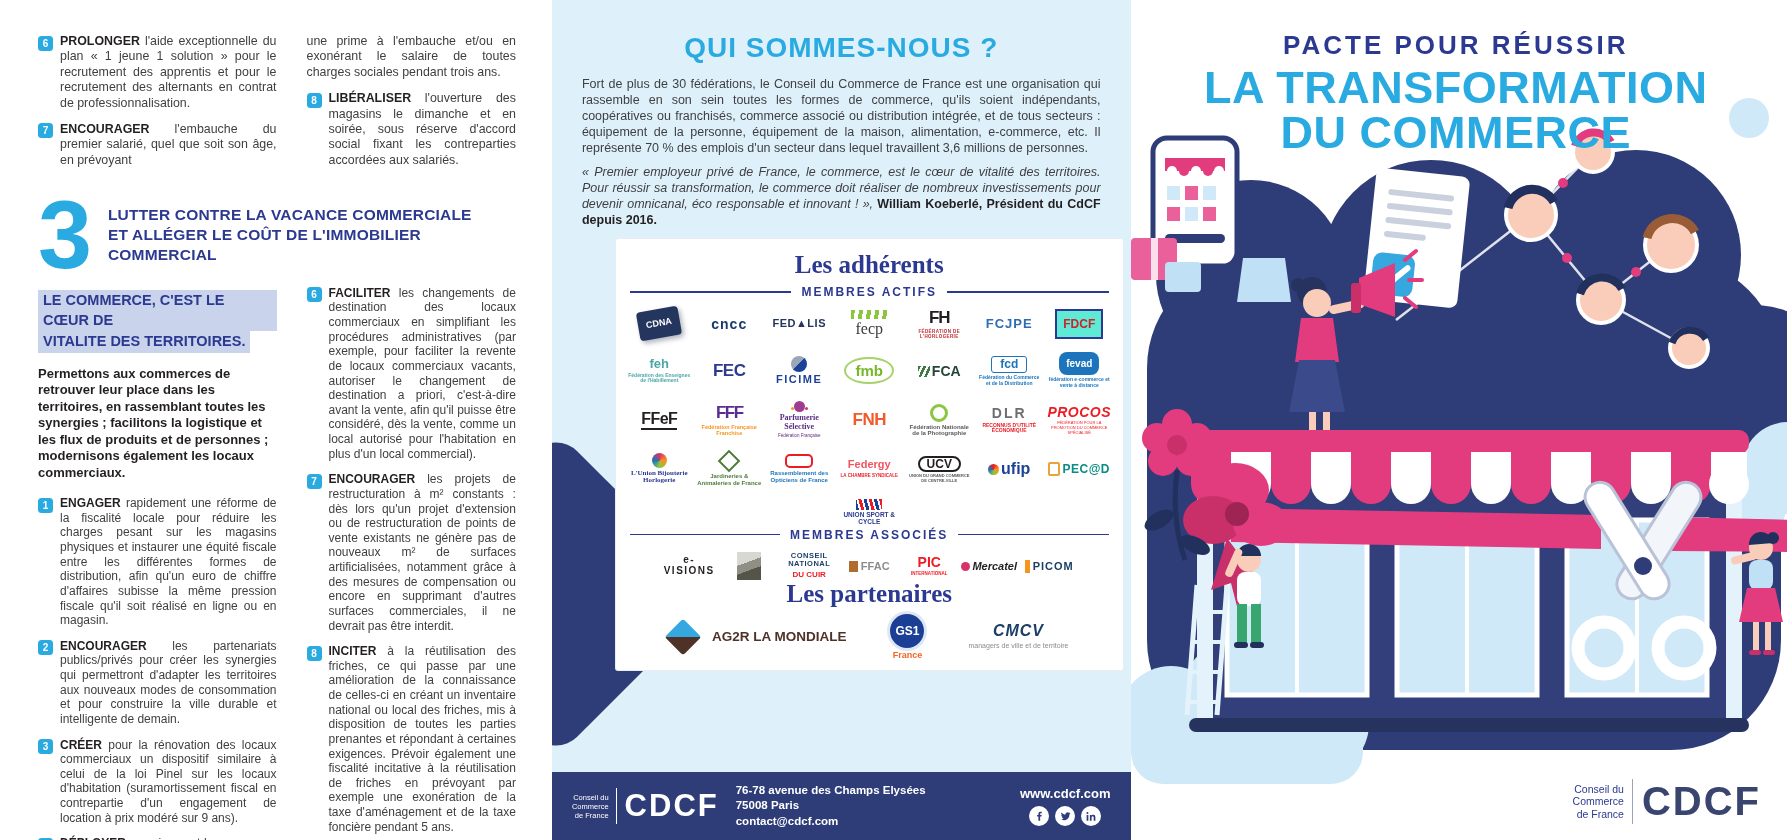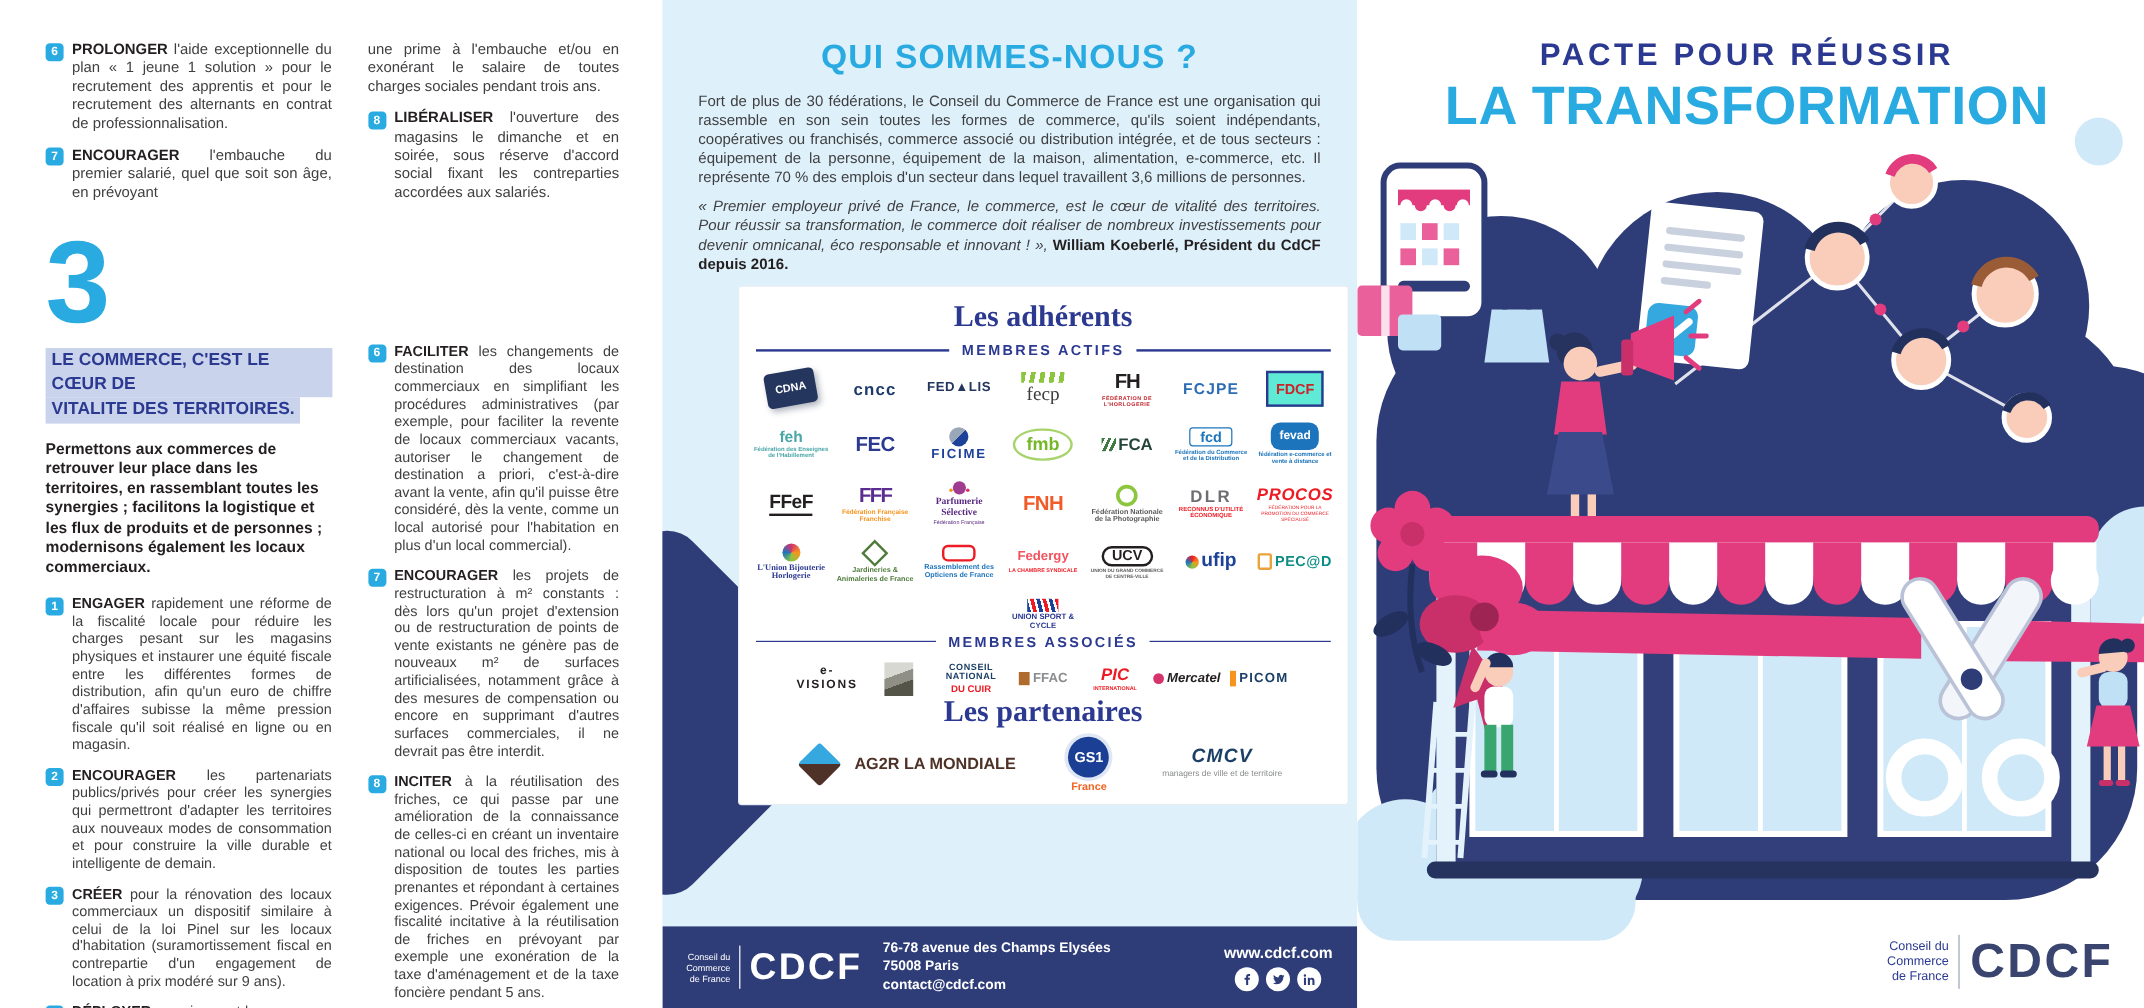--- a/index.html
+++ b/index.html
@@ -98,20 +98,24 @@
         <p class="cont">une prime à l'embauche et/ou en exonérant le salaire de toutes charges sociales pendant trois ans.</p>
         <div class="item">
           <span class="badge">8</span>
           <p class="itxt"><b>LIBÉRALISER</b> <span>l'ouverture des magasins le dimanche et en soirée, sous réserve d'accord social fixant les contreparties accordées aux salariés.</span></p>
         </div>
       </div>
     </div>
 
     <div class="sec-head">
       <div class="big-num">3</div>
+      <h2 class="sec-title">
+        <span>LUTTER CONTRE LA VACANCE COMMERCIALE</span><br>
+        <span>ET ALLÉGER LE COÛT DE L'IMMOBILIER COMMERCIAL</span>
+      </h2>
     </div>
 
     <div class="main-cols">
       <div class="colA">
         <p class="hl">
           <span class="hl-line">LE COMMERCE, C'EST LE CŒUR DE</span><br>
           <span class="hl-line">VITALITE DES TERRITOIRES.</span>
         </p>
         <p class="intro">Permettons aux commerces de retrouver leur place dans les territoires, en rassemblant toutes les synergies ; facilitons la logistique et les flux de produits et de personnes ; modernisons également les locaux commerciaux.</p>
 
@@ -259,21 +263,21 @@
         <div class="logo">
             <span class="li" style="display:block;width:24px;height:28px;margin:0 auto;background:linear-gradient(160deg,#d8d8d2 0 38%,#8f8f86 38% 62%,#545449 62%)"></span>
             <span class="ll" style=""></span>
           </div>
         <div class="logo">
             <span class="ll" style="color:#1b3f66;font-size:7.5px;letter-spacing:.5px;font-weight:800">CONSEIL NATIONAL</span>
             <span class="ls" style="color:#ed1c24;font-size:8px;font-weight:800">DU CUIR</span>
           </div>
         <div class="logo"><span class="li" style="display:inline-block;vertical-align:middle;margin-right:3px;width:9px;height:11px;background:#b06c2f"></span><span class="ll" style="color:#8a8c8e;font-size:11px;display:inline-block;vertical-align:middle">FFAC</span></div>
         <div class="logo">
-            <span class="ll" style="color:#ed1c24;font-size:14px;font-style:italic;font-weight:800">PIC</span>
+            <span class="ll" style="color:#ed1c24;font-size:14px;font-weight:800">PIC</span>
             <span class="ls" style="color:#ed1c24;font-size:4.5px;font-weight:700">INTERNATIONAL</span>
           </div>
         <div class="logo"><span class="li" style="display:inline-block;vertical-align:middle;margin-right:2px;width:9px;height:9px;border-radius:50%;background:#d6336c"></span><span class="ll" style="color:#231f20;font-size:11px;font-style:italic;display:inline-block;vertical-align:middle">Mercatel</span></div>
         <div class="logo"><span class="li" style="display:inline-block;vertical-align:middle;margin-right:3px;width:5px;height:13px;background:#f7941d"></span><span class="ll" style="color:#1b3f66;font-size:11px;letter-spacing:1px;display:inline-block;vertical-align:middle">PICOM</span></div>
       </div>
 
       <h3 class="box-title">Les partenaires</h3>
       <div class="partners-row">
         <div class="p-logo"><span class="li" style="display:inline-block;vertical-align:middle;width:26px;height:26px;margin-right:16px;background:linear-gradient(135deg,#35a8e0 50%,#4e3227 50%);border-radius:3px;transform:rotate(45deg)"></span><span class="ll" style="color:#4e3227;font-size:13.5px;font-weight:800;display:inline-block;vertical-align:middle">AG2R LA MONDIALE</span></div>
         <div class="p-logo"><span class="ll" style="display:inline-block;background:#1b3f94;color:#fff;font-size:12px;font-weight:800;width:34px;height:34px;line-height:34px;border-radius:50%;box-shadow:0 0 0 3px #dfe7f5">GS1</span><span class="ls" style="color:#f26522;font-size:9px;font-weight:700">France</span></div>
@@ -316,20 +320,21 @@
             </span>
         </div>
       </div>
     </footer>
   </section>
 
   <section class="panel-right">
     <div class="rp-title">
       <div class="rp-t1">PACTE POUR RÉUSSIR</div>
       <div class="rp-t2">LA TRANSFORMATION</div>
+      <div class="rp-t2">DU COMMERCE</div>
     </div>
 
     <svg class="illu" viewBox="0 0 667 840" aria-hidden="true">
 
       <g>
         <circle cx="120" cy="275" r="95" fill="#2e3c78"></circle>
         <circle cx="300" cy="270" r="110" fill="#2e3c78"></circle>
         <circle cx="505" cy="255" r="105" fill="#2e3c78"></circle>
         <circle cx="622" cy="400" r="95" fill="#2e3c78"></circle>
         <rect x="16" y="258" width="634" height="492" rx="110" fill="#2e3c78"></rect>

